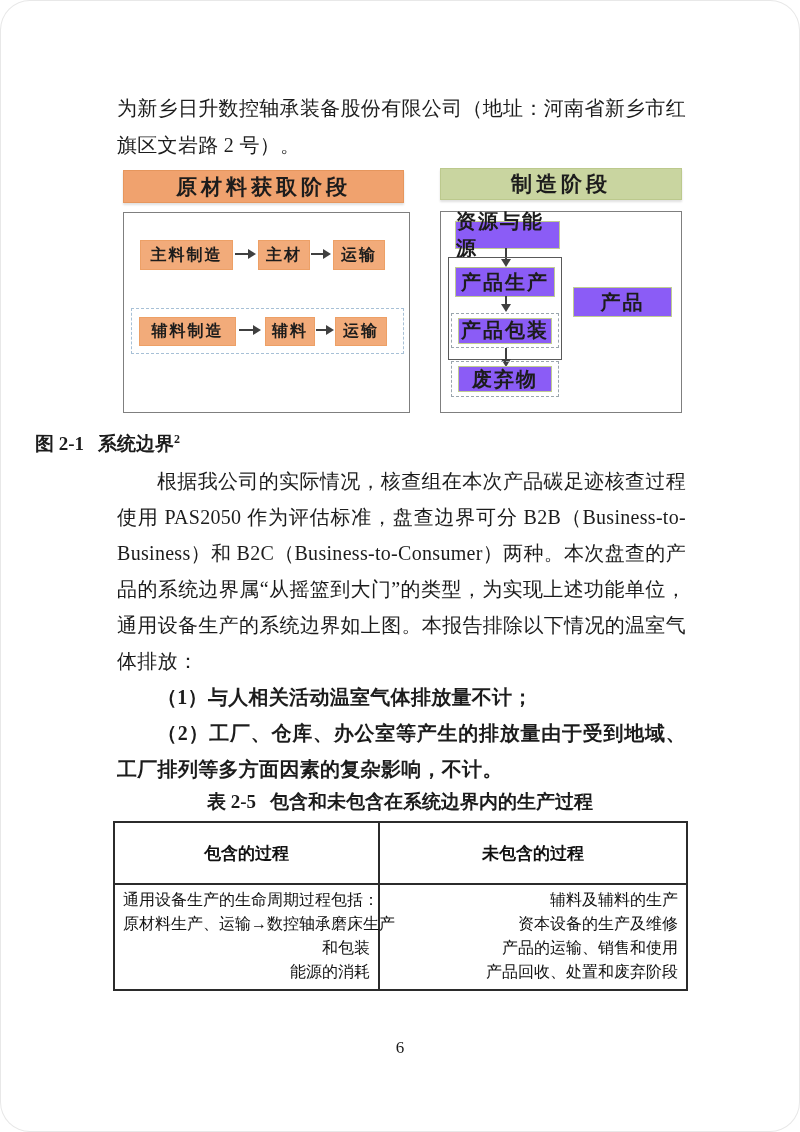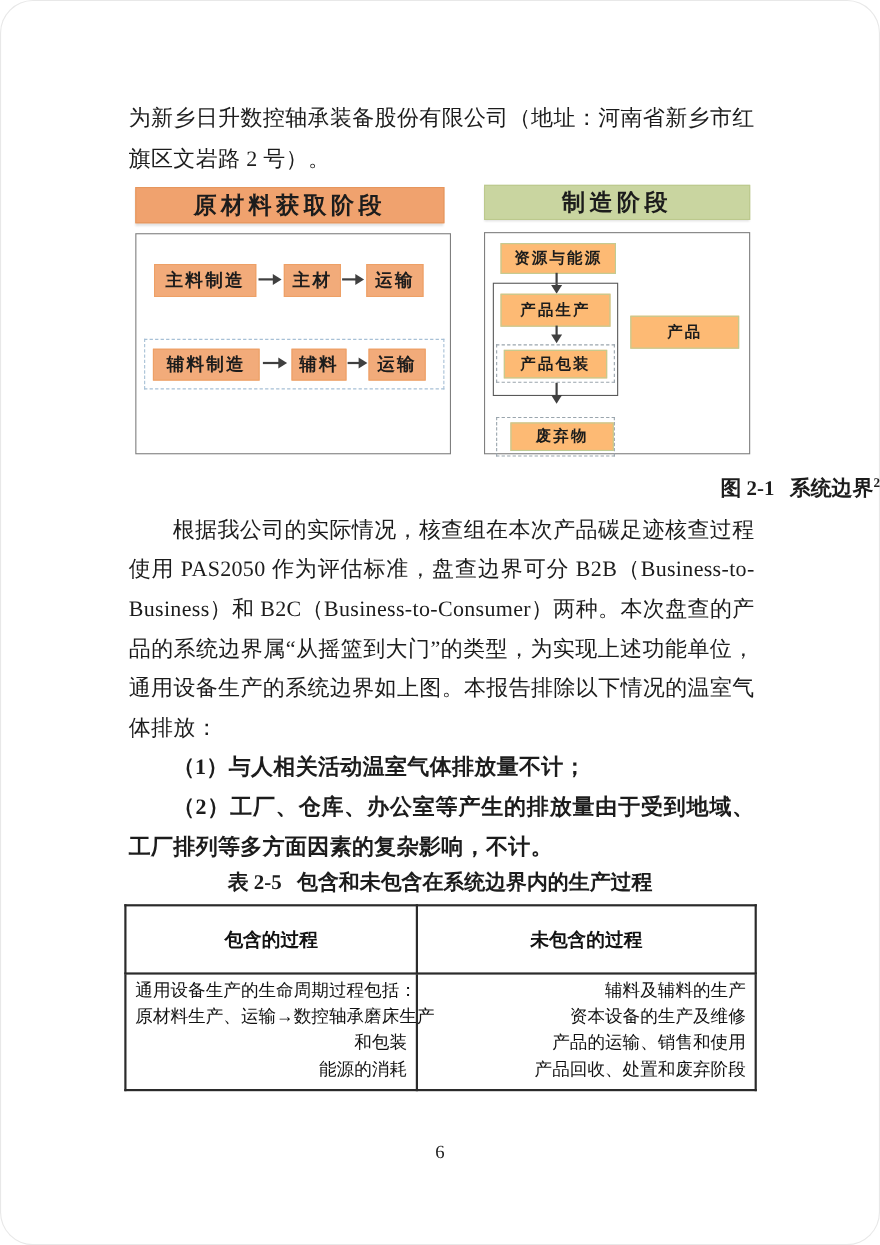--- a/index.html
+++ b/index.html
@@ -26,35 +26,35 @@
   }
   .hdr-orange{background:#f0a26e;border:1px solid #e6965d;box-shadow:0 2px 2px rgba(0,0,0,.12);}
   .hdr-green{background:#c9d5a0;border:1px solid #bcc98d;box-shadow:0 2px 2px rgba(0,0,0,.12);}
   .outer-box{position:absolute;border:1px solid #7f7f7f;background:#fff;}
   .obox{
     position:absolute;display:flex;align-items:center;justify-content:center;
     background:#f2ab7a;border:1px solid #eda066;font-weight:bold;font-size:16px;letter-spacing:2px;
   }
   .gbox{
     display:flex;align-items:center;justify-content:center;
-    background:#fdba74;border:1px solid #c0cc92;font-weight:bold;font-size:14px;letter-spacing:2px;
+    background:#8b5cf6;border:1px solid #c0cc92;font-weight:bold;font-size:20px;letter-spacing:2px;
   }
   .gbox-abs{position:absolute;}
   .dashed-blue{position:absolute;border:1px dashed #a7c0d6;}
   .dashed-gray{position:absolute;border:1px dashed #9aa5ad;display:flex;align-items:center;justify-content:center;}
   .inner-solid{position:absolute;border:1px solid #595959;}
   .harr{position:absolute;height:2px;background:#404040;}
   .harr::after{content:"";position:absolute;right:-7px;top:-4px;
     border-top:5px solid transparent;border-bottom:5px solid transparent;border-left:8px solid #404040;}
   .varr{position:absolute;width:2px;background:#404040;}
   .varr::after{content:"";position:absolute;bottom:-7px;left:-4px;
     border-left:5px solid transparent;border-right:5px solid transparent;border-top:8px solid #404040;}
 
   
-  .fig-caption{margin-top:7px;text-align:right;font-weight:bold;font-size:19px;line-height:28px;}
+  .fig-caption{margin-top:7px;text-align:left;font-weight:bold;font-size:19px;line-height:28px;margin-left:35px;}
   .cap-label{margin-right:14px;}
   .fig-caption sup{font-size:12px;}
   .tbl-caption{margin-top:2px;text-align:center;font-weight:bold;font-size:19px;line-height:26px;}
 
   
   .proc-table{
     margin:6px 0 0 113px;width:575px;border-collapse:collapse;table-layout:fixed;
     font-size:16px;color:#111;
   }
   .proc-table th,.proc-table td{border:1px solid #2b2b2b;}
@@ -105,21 +105,21 @@
 
     <div class="inner-solid" style="left:448px;top:89px;width:112px;height:101px;"></div>
     <div class="gbox gbox-abs" style="left:455px;top:99px;width:98px;height:28px;">产品生产</div>
     <div class="varr" style="left:505px;top:128px;height:9px;"></div>
 
     <div class="dashed-gray" style="left:451px;top:145px;width:106px;height:33px;">
       <div class="gbox" style="width:92px;height:24px;">产品包装</div>
     </div>
     <div class="varr" style="left:505px;top:180px;height:12px;"></div>
 
-    <div class="dashed-gray" style="left:451px;top:211px;width:106px;height:34px;justify-content:flex-end;">
+    <div class="dashed-gray" style="left:451px;top:193px;width:106px;height:34px;">
       <div class="gbox" style="width:92px;height:24px;">废弃物</div>
     </div>
 
     <div class="gbox gbox-abs" style="left:573px;top:119px;width:97px;height:28px;">产品</div>
   </div>
 
   <div class="fig-caption">
     <span class="cap-label">图 2-1</span><span>系统边界</span><sup>2</sup>
   </div>
 

